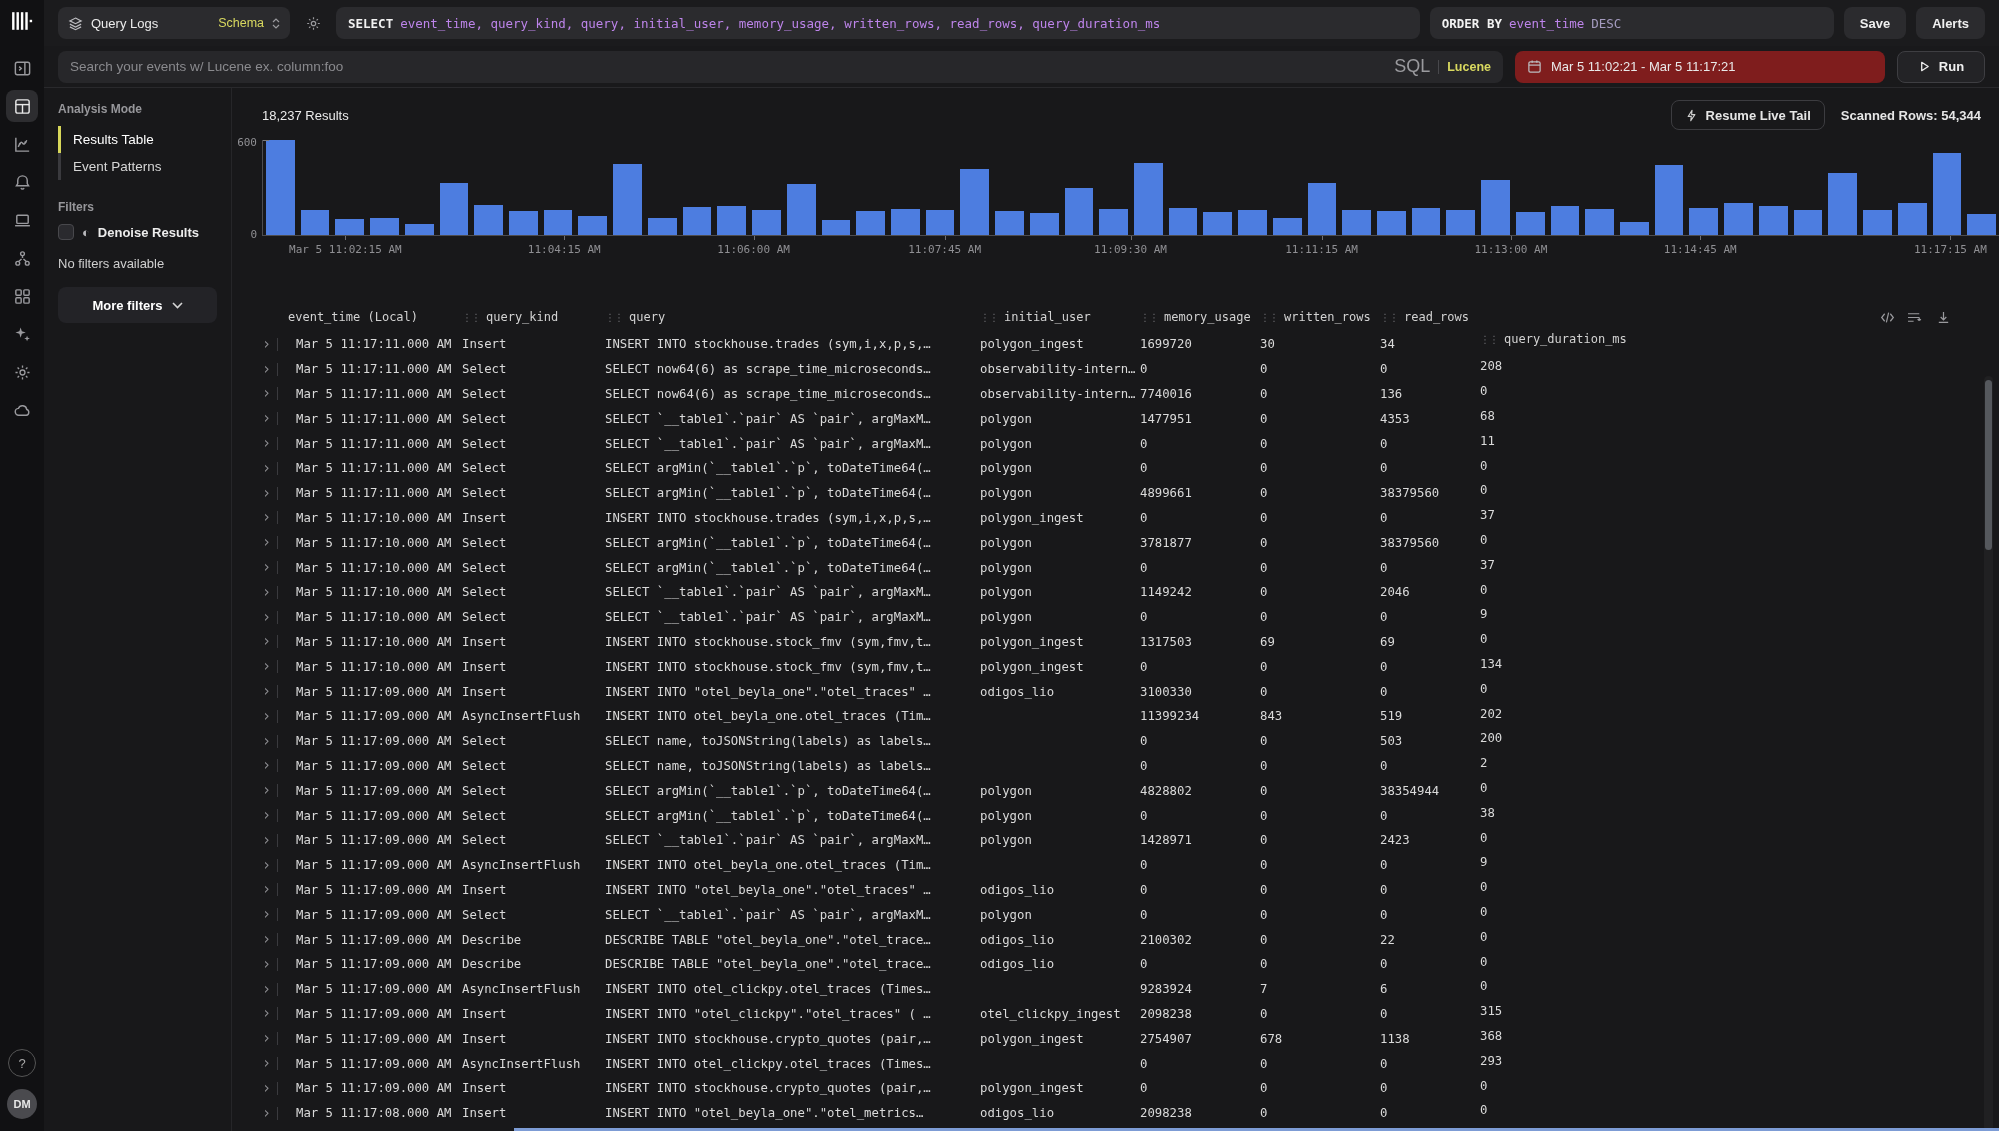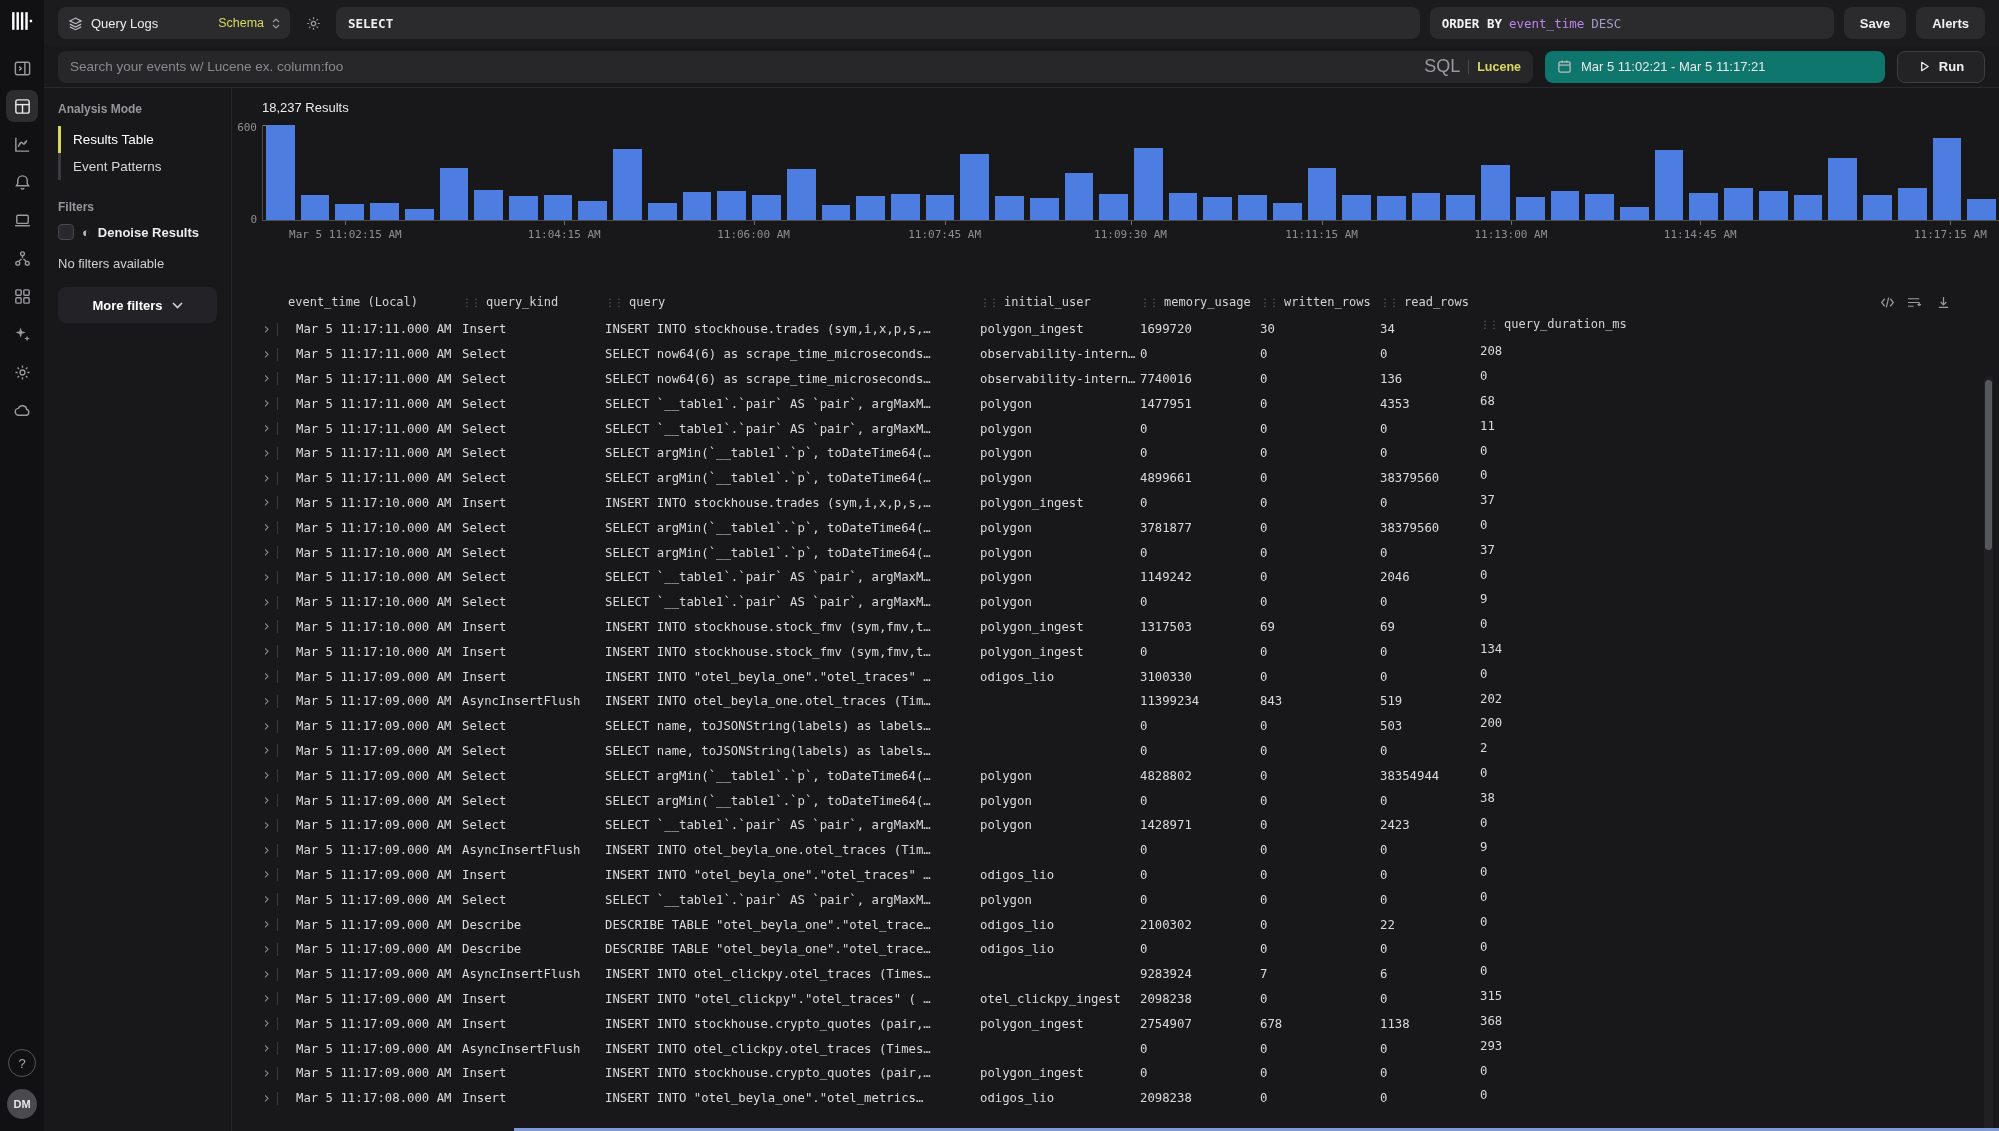--- a/index.html
+++ b/index.html
@@ -44,21 +44,21 @@
                align-items:center; padding:0 14px; gap:12px; }
   .search-wrap { flex:1; position:relative; }
   .search-input { width:100%; height:32px; background:#27272a; border:none; border-radius:8px;
                   color:#e8e8e8; font-size:13.5px; padding:0 120px 0 12px; outline:none;
                   font-family:"Liberation Sans", sans-serif; }
   .search-input::placeholder { color:#8a8a8e; }
   .search-modes { position:absolute; right:12px; top:0; height:32px; display:flex; align-items:center; gap:8px; }
   .mode-sql { color:#9a9a9e; font-size:18px; cursor:pointer; }
   .mode-div { width:1px; height:14px; background:#48484c; }
   .mode-lucene { color:#d9d95f; font-size:12.5px; font-weight:600; cursor:pointer; }
-  .date-box { width:340px; background:#0f766e; border-radius:8px; height:32px; padding:0 12px;
+  .date-box { width:370px; background:#7f1d1d; border-radius:8px; height:32px; padding:0 12px;
               display:flex; align-items:center; gap:9px; color:#e9e9e9; font-size:13px; cursor:pointer; }
   .run-btn { width:88px; height:32px; background:#232326; border:1px solid #3e3e42; border-radius:8px;
              display:flex; align-items:center; justify-content:center; gap:8px; color:#f0f0f0;
              font-size:13px; font-weight:600; cursor:pointer; }
 
   
   .body-row { flex:1; display:flex; min-height:0; }
   .panel { width:188px; border-right:1px solid #262629; padding:14px 14px 0 14px; flex-shrink:0; }
   .panel-h { color:#97979b; font-size:12px; font-weight:600; margin-bottom:10px; }
   .mode-item { display:flex; align-items:center; height:27px; border-left:3px solid #3a3a3e;
@@ -239,20 +239,21 @@
         </span>
       </div>
       <div class="gear-btn">
         <svg width="17" height="17" viewBox="0 0 20 20" fill="none" stroke="#9a9a9e" stroke-width="1.4">
             <circle cx="10" cy="10" r="2.6"></circle>
             <path d="M10 2.6v2.3M10 15.1v2.3M2.6 10h2.3M15.1 10h2.3M4.8 4.8l1.6 1.6M13.6 13.6l1.6 1.6M15.2 4.8l-1.6 1.6M6.4 13.6l-1.6 1.6"></path>
           </svg>
       </div>
       <div class="box sql-box">
         <span class="kw">SELECT</span>
+        <span class="cols">event_time, query_kind, query, initial_user, memory_usage, written_rows, read_rows, query_duration_ms</span>
       </div>
       <div class="box orderby-box">
         <span class="kw">ORDER BY</span>
         <span class="cols">event_time</span>
         <span class="desc">DESC</span>
       </div>
       <div class="tb-btn">Save</div>
       <div class="tb-btn">Alerts</div>
     </div>
 
@@ -303,20 +304,29 @@
           <span>More filters</span>
           <svg width="11" height="7" viewBox="0 0 11 7">
               <path d="M1 1l4.5 4.5L10 1" stroke="#d5d5d5" fill="none" stroke-width="1.6"></path>
             </svg>
         </div>
       </div>
 
       <div class="content">
         <div class="content-head">
           <span class="results-count">18,237 Results</span>
+          <div class="head-right">
+            <div class="live-btn">
+              <svg width="13" height="13" viewBox="0 0 14 14" fill="none" stroke="#cfcfcf" stroke-width="1.2">
+                  <path d="M7.6 1.3L3.4 8h3.4l-.6 4.7L10.6 6H7.1z" stroke-linejoin="round"></path>
+                </svg>
+              <span>Resume Live Tail</span>
+            </div>
+            <span class="scanned">Scanned Rows: 54,344</span>
+          </div>
         </div>
 
         <div class="chart">
           <div class="chart-row">
             <div class="ylabels">
               <span class="y-top">600</span>
               <span class="y-bot">0</span>
             </div>
             <div class="plot">
                 <div class="bar" style="height: 100%; background: rgb(77, 125, 224);"></div>

